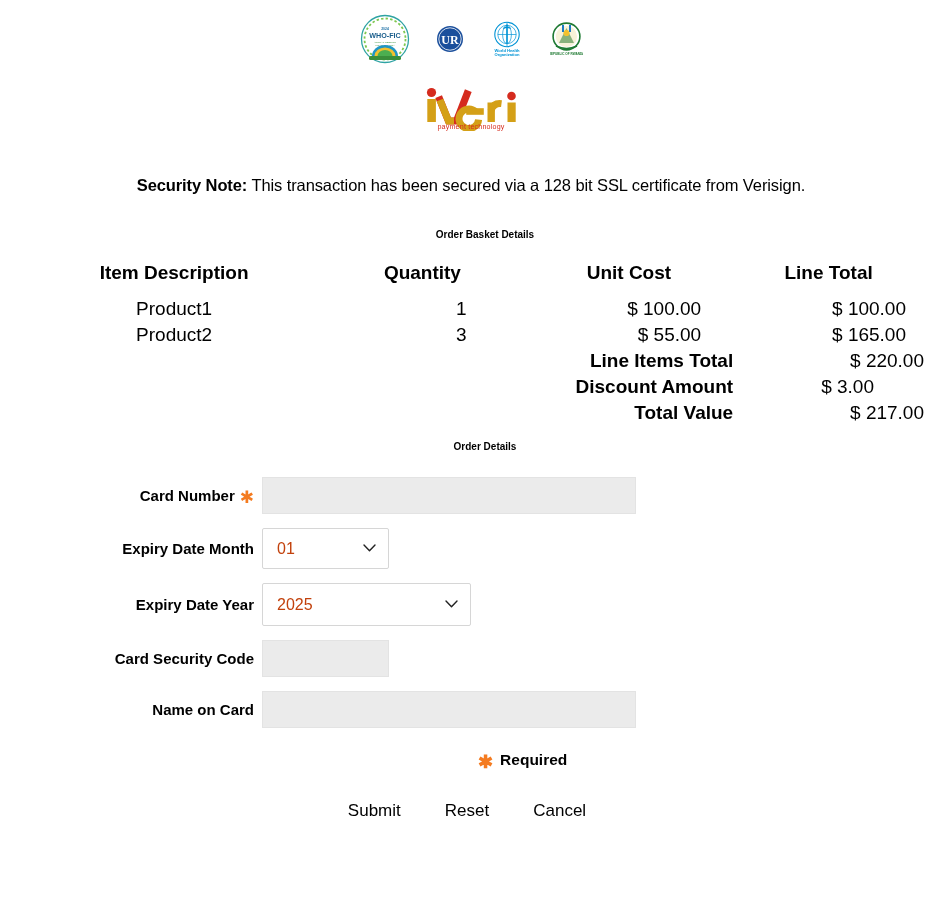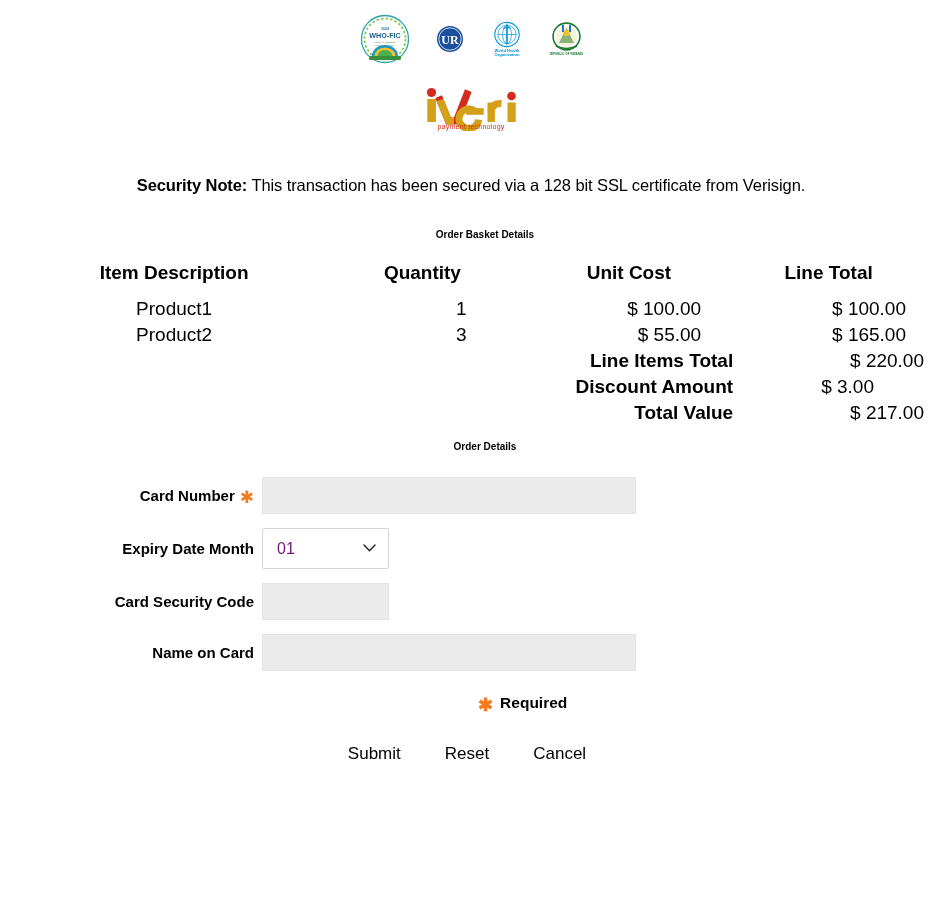--- a/index.html
+++ b/index.html
@@ -142,21 +142,21 @@
   .sel {
     -webkit-appearance: none;
     appearance: none;
     background: #ffffff;
     border: 1px solid #d6d6d6;
     border-radius: 2px;
     height: 40px;
     box-sizing: border-box;
     font-family: "Liberation Sans", sans-serif;
     font-size: 16px;
-    color: #701a75;
+    color: #c2410c;
     padding: 0 30px 0 14px;
     outline: none;
   }
   .sel-wrap { position: relative; display: inline-block; }
   .sel-wrap .chev {
     position: absolute;
     right: 13px;
     top: 50%;
     transform: translateY(-50%);
     pointer-events: none;
@@ -343,20 +343,33 @@
         <option>01</option>
       </select>
       <span class="chev">
         <svg width="13" height="9" viewBox="0 0 13 9">
             <path d="M1 1.5 L6.5 7.3 L12 1.5" fill="none" stroke="#222" stroke-width="1.4" stroke-linecap="round" stroke-linejoin="round"></path>
           </svg>
       </span>
     </span>
   </div>
 
+  <div class="form-row">
+    <div class="form-label">Expiry Date Year</div>
+    <span class="sel-wrap">
+      <select class="sel year">
+        <option>2025</option>
+      </select>
+      <span class="chev">
+        <svg width="13" height="9" viewBox="0 0 13 9">
+            <path d="M1 1.5 L6.5 7.3 L12 1.5" fill="none" stroke="#222" stroke-width="1.4" stroke-linecap="round" stroke-linejoin="round"></path>
+          </svg>
+      </span>
+    </span>
+  </div>
 
   <div class="form-row">
     <div class="form-label">Card Security Code</div>
     <input class="txt-input narrow" type="text" value="" placeholder="" style="">
   </div>
 
   <div class="form-row">
     <div class="form-label">Name on Card</div>
     <input class="txt-input wide" type="text" value="" placeholder="" style="">
   </div>

